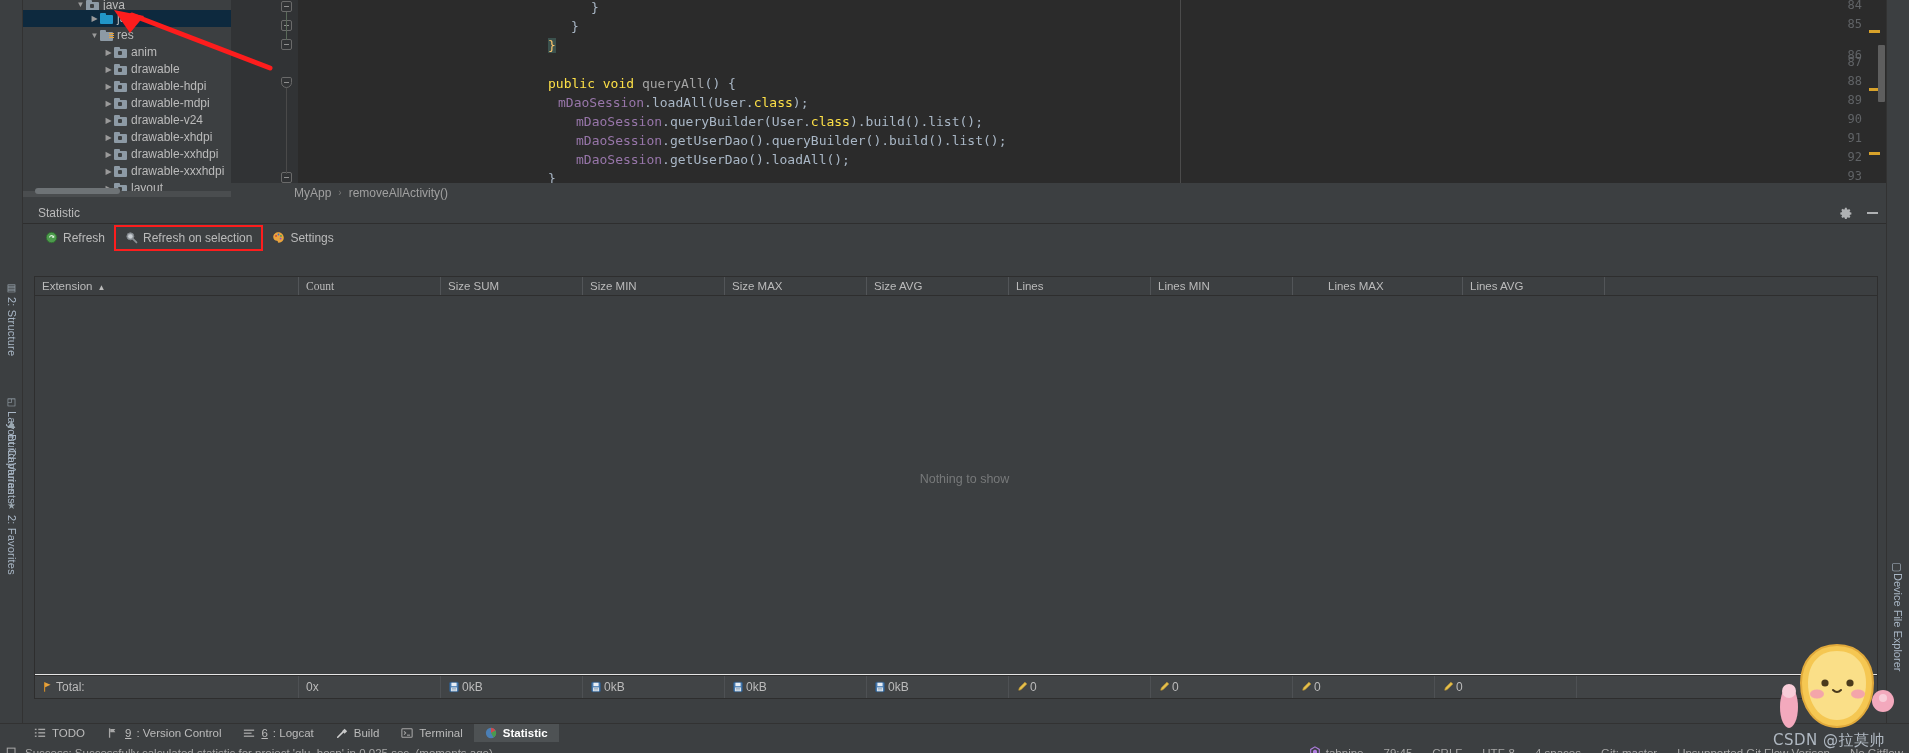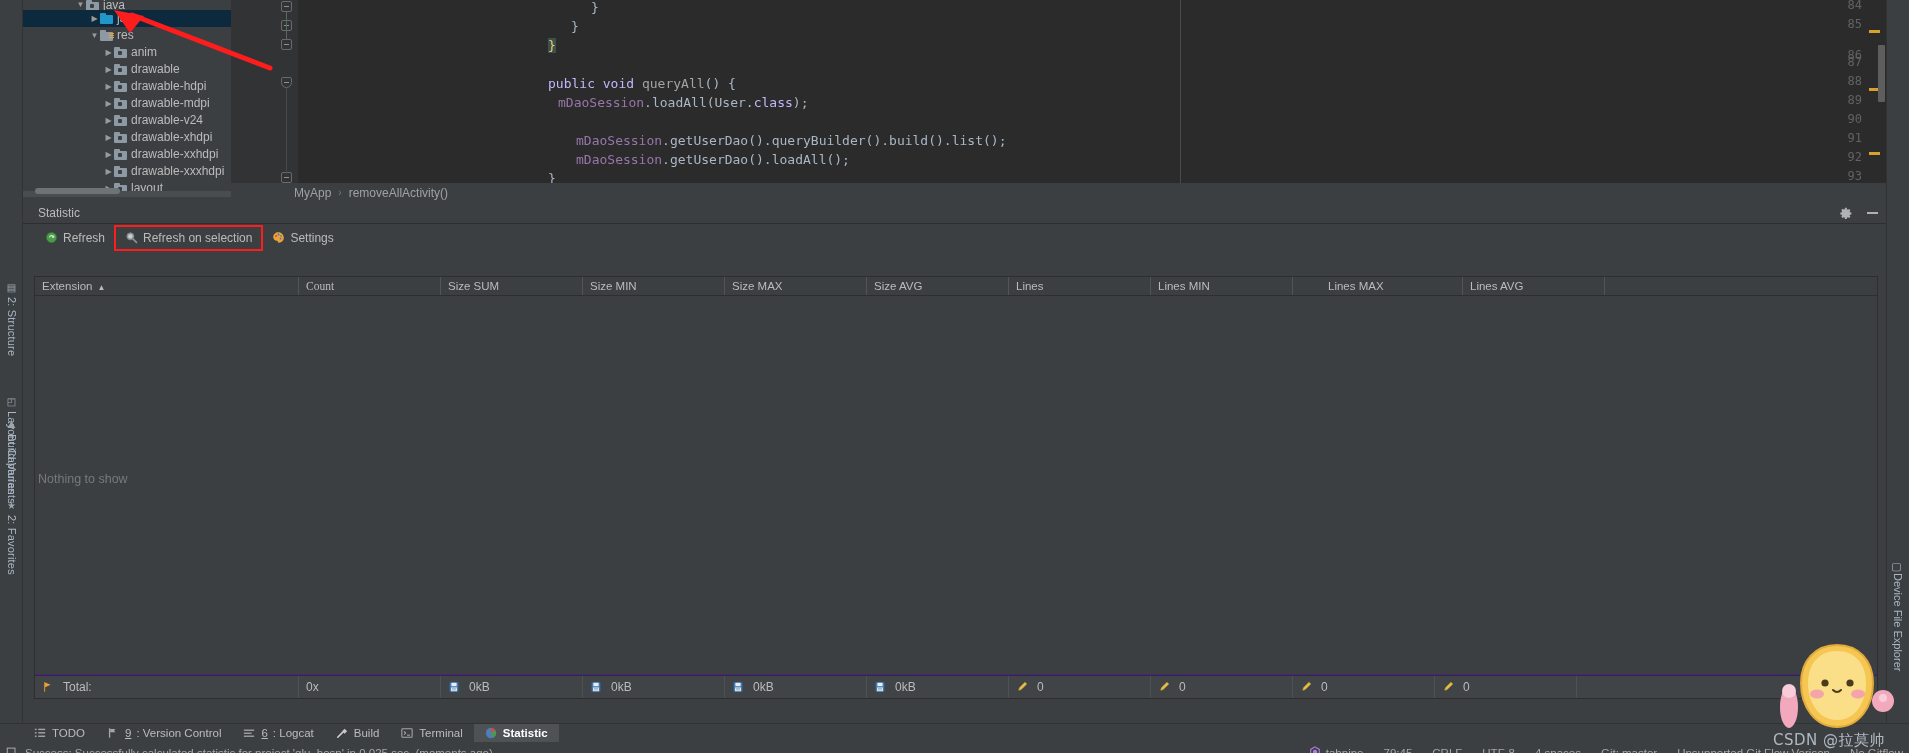--- a/index.html
+++ b/index.html
@@ -110,21 +110,21 @@
   }
   .foldmark.arrow { border-radius: 2px 2px 6px 6px; }
   .foldline {
     position: absolute; left: 55px; width: 1px; background: #5a6a5a;
   }
   .code-line {
     position: absolute; left: 67px; font-size: 13px; line-height: 19px;
     font-family: "DejaVu Sans Mono", monospace;
     color: #a9b7c6; white-space: pre;
   }
-  .k-kw  { color: #c4b5fd; }
+  .k-kw  { color: #fde047; }
   .k-fn  { color: #a3a3a3; }
   .k-fld { color: #9876aa; }
   .k-pln { color: #a9b7c6; }
   .k-brace-hl { background: #3b514d; color: #ffc66d; }
   .editor-right-border {
     position: absolute; left: 949px; top: 0; width: 1px; height: 183px;
     background: #4b4b4b;
   }
   .err-stripe {
     position: absolute; right: 6px; width: 11px; height: 3px; background: #d8a22a;
@@ -177,47 +177,47 @@
   .stat-toolbar2 {
     position: absolute; left: 0; top: 49px; width: 1863px; height: 22px;
     display: flex; align-items: center; padding-left: 20px;
   }
 
   .icon16 { width: 13px; height: 13px; display: inline-block; position: relative; flex: 0 0 13px;}
 
   
   .stat-table-wrap {
     position: absolute; left: 11px; top: 74px; width: 1844px; height: 399px;
-    background: #4c1d95; border: 1px solid #2e2e2e; border-bottom: none;
+    background: #e5e5e5; border: 1px solid #2e2e2e; border-bottom: none;
   }
   .stat-thead {
     display: flex; height: 19px; background: #3c3f41;
     border-bottom: 1px solid #2e2e2e;
   }
   .th {
     font-size: 11.5px; color: #bbbbbb; line-height: 19px;
     padding-left: 7px; border-right: 1px solid #525558;
     white-space: nowrap; overflow: hidden; position: relative;
   }
   .th .sortarrow { font-size: 8px; color: #bbbbbb; margin-left: 5px; }
   .stat-tbody {
     position: relative; height: 378px; background: #3c3f41;
   }
   .nothing {
-    position: absolute; left: 3px; right: 0; top: 176px;
-    font-size: 12.5px; color: #77797a;
+    position: absolute; left: 17px; right: 0; top: 176px;
+    text-align: center; font-size: 12.5px; color: #77797a;
   }
   .stat-total {
     position: absolute; left: 11px; top: 473px; width: 1844px; height: 24px;
     display: flex; align-items: center;
     background: #414446; border: 1px solid #2e2e2e;
   }
   .td-total {
     font-size: 12px; color: #bbbbbb; display: flex; align-items: center;
-    gap: 8px; padding-left: 7px; height: 22px;
+    gap: 1px; padding-left: 7px; height: 22px;
     border-right: 1px solid #4e5154; white-space: nowrap; overflow: hidden;
   }
 
   
   .bottom-bar {
     position: absolute; left: 0; top: 723px; width: 1909px; height: 19px;
     background: #3c3f41; display: flex; align-items: center;
     padding-left: 23px; border-top: 1px solid #323232;
   }
   .bbtn {
@@ -413,20 +413,21 @@
     <div class="foldmark" style="top:172px;"></div>
     <div class="foldline" style="top:12px;height:28px;"></div>
     <div class="foldline" style="top:88px;height:86px;background:#4a4a4a;"></div>
 
     <div class="code-line" style="top:-2px;left:360px;"><span class="k-pln">}</span></div>
     <div class="code-line" style="top:17px;left:340px;"><span class="k-pln">}</span></div>
     <div class="code-line" style="top:36px;left:317px;"><span class="k-brace-hl">}</span></div>
     <div class="code-line" style="top:55px;left:317px;"><span class="k-pln"></span></div>
     <div class="code-line" style="top:74px;left:317px;"><span class="k-kw">public</span> <span class="k-kw">void</span> <span class="k-fn">queryAll</span><span class="k-pln">() {</span></div>
     <div class="code-line" style="top:93px;left:327px;"><span class="k-fld">mDaoSession</span><span class="k-pln">.loadAll(User.</span><span class="k-kw">class</span><span class="k-pln">);</span></div>
+    <div class="code-line" style="top:112px;left:345px;"><span class="k-fld">mDaoSession</span><span class="k-pln">.queryBuilder(User.</span><span class="k-kw">class</span><span class="k-pln">).build().list();</span></div>
     <div class="code-line" style="top:131px;left:345px;"><span class="k-fld">mDaoSession</span><span class="k-pln">.getUserDao().queryBuilder().build().list();</span></div>
     <div class="code-line" style="top:150px;left:345px;"><span class="k-fld">mDaoSession</span><span class="k-pln">.getUserDao().loadAll();</span></div>
     <div class="code-line" style="top:169px;left:317px;"><span class="k-pln">}</span></div>
 
     <div class="editor-right-border"></div>
 
     <div class="err-stripe" style="top:30px;"></div>
     <div class="err-stripe" style="top:88px;"></div>
     <div class="err-stripe" style="top:152px;"></div>
     <div class="scroll-thumb" style="top:45px;height:57px;"></div>

